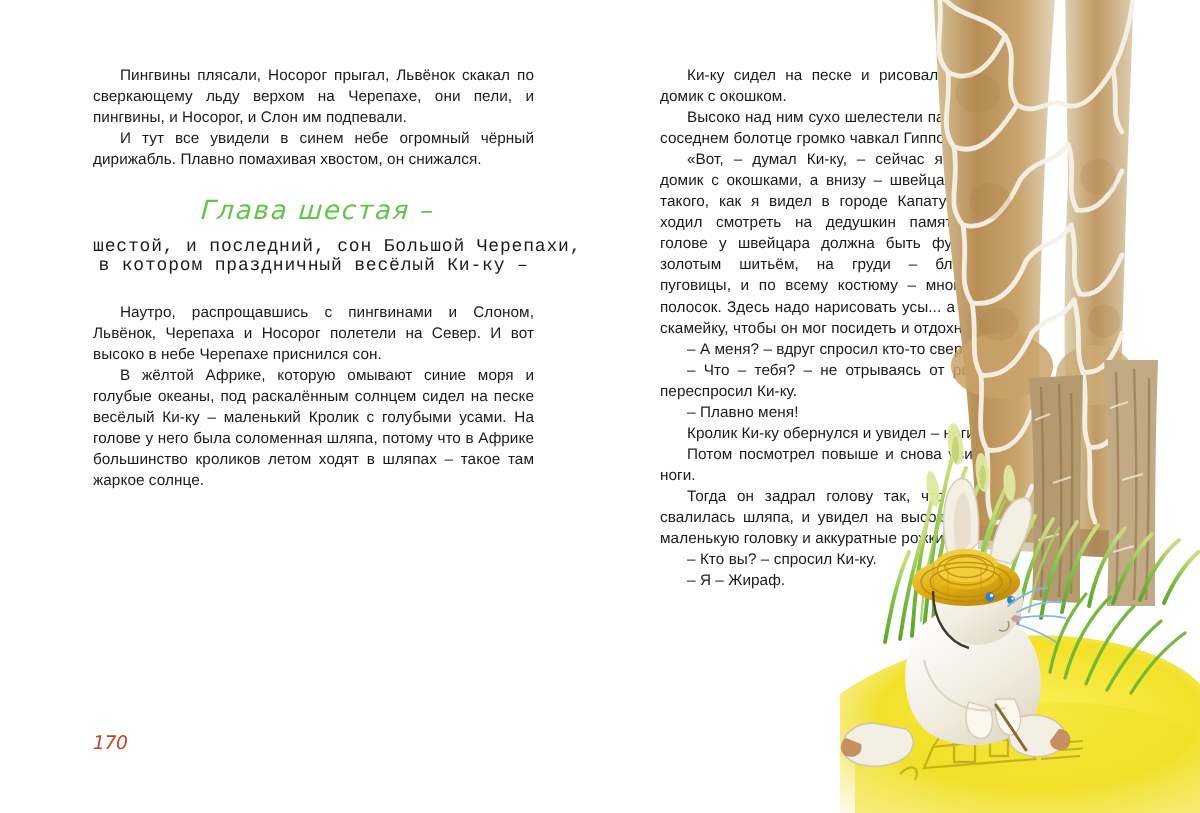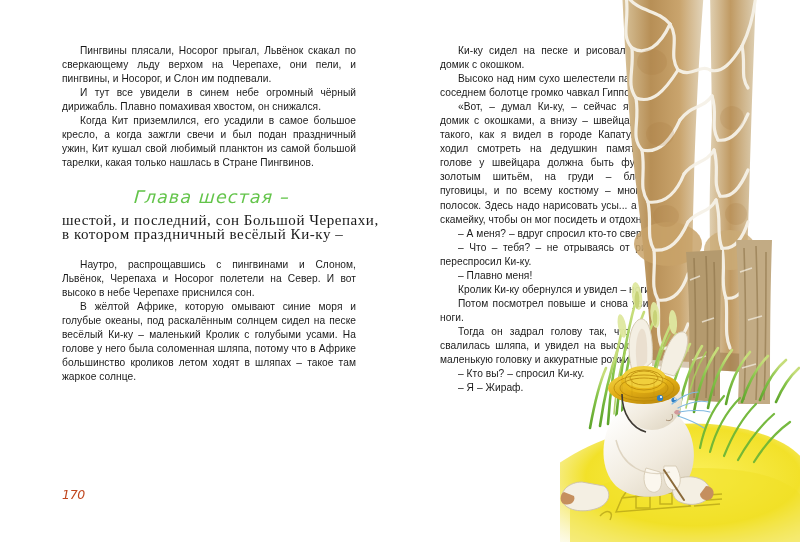--- a/index.html
+++ b/index.html
@@ -50,24 +50,25 @@
     text-align: center;
     font-style: italic;
     font-weight: 400;
     letter-spacing: 1.1px;
     transform: skewX(-4deg);
     white-space: nowrap;
     margin: 0 0 10px 0;
     padding-left: 6px;
   }
   .chapter-subtitle {
-    font-family: Liberation Serif, serif;
-    font-size: 15px;
+    font-family: Liberation Mono, monospace;
+    font-size: 12px;
     line-height: 13.2px;
     color: #1a1a1a;
+    text-align: center;
     letter-spacing: 0.55px;
     margin: 0;
   }
   .chapter-subtitle div { white-space: nowrap; }
 
   
   .folio {
     position: absolute;
     left: 62px;
     top: 487px;
@@ -92,21 +93,20 @@
   .illustration svg { display: block; }
 </style>
 </head>
 <body>
 
 <div class="page">
 
   <div class="col col-left">
     <p class="para">Пингвины плясали, Носорог прыгал, Львёнок скакал по сверкающему льду верхом на Черепахе, они пели, и пингвины, и Носорог, и Слон им подпевали.</p>
     <p class="para">И тут все увидели в синем небе огромный чёрный дирижабль. Плавно помахивая хвостом, он снижался.</p>
-    <p class="para">Когда Кит приземлился, его усадили в самое большое кресло, а когда зажгли свечи и был подан праздничный ужин, Кит кушал свой любимый планктон из самой большой тарелки, какая только нашлась в Стране Пингвинов.</p>
 
     <div class="chapter-block">
       <div class="chapter-title">Глава шестая –</div>
       <div class="chapter-subtitle">
         <div>шестой, и последний, сон Большой Черепахи,</div>
         <div>в котором праздничный весёлый Ки-ку –</div>
       </div>
     </div>
 
     <p class="para">Наутро, распрощавшись с пингвинами и Слоном, Львёнок, Черепаха и Носорог полетели на Север. И вот высоко в небе Черепахе приснился сон.</p>

